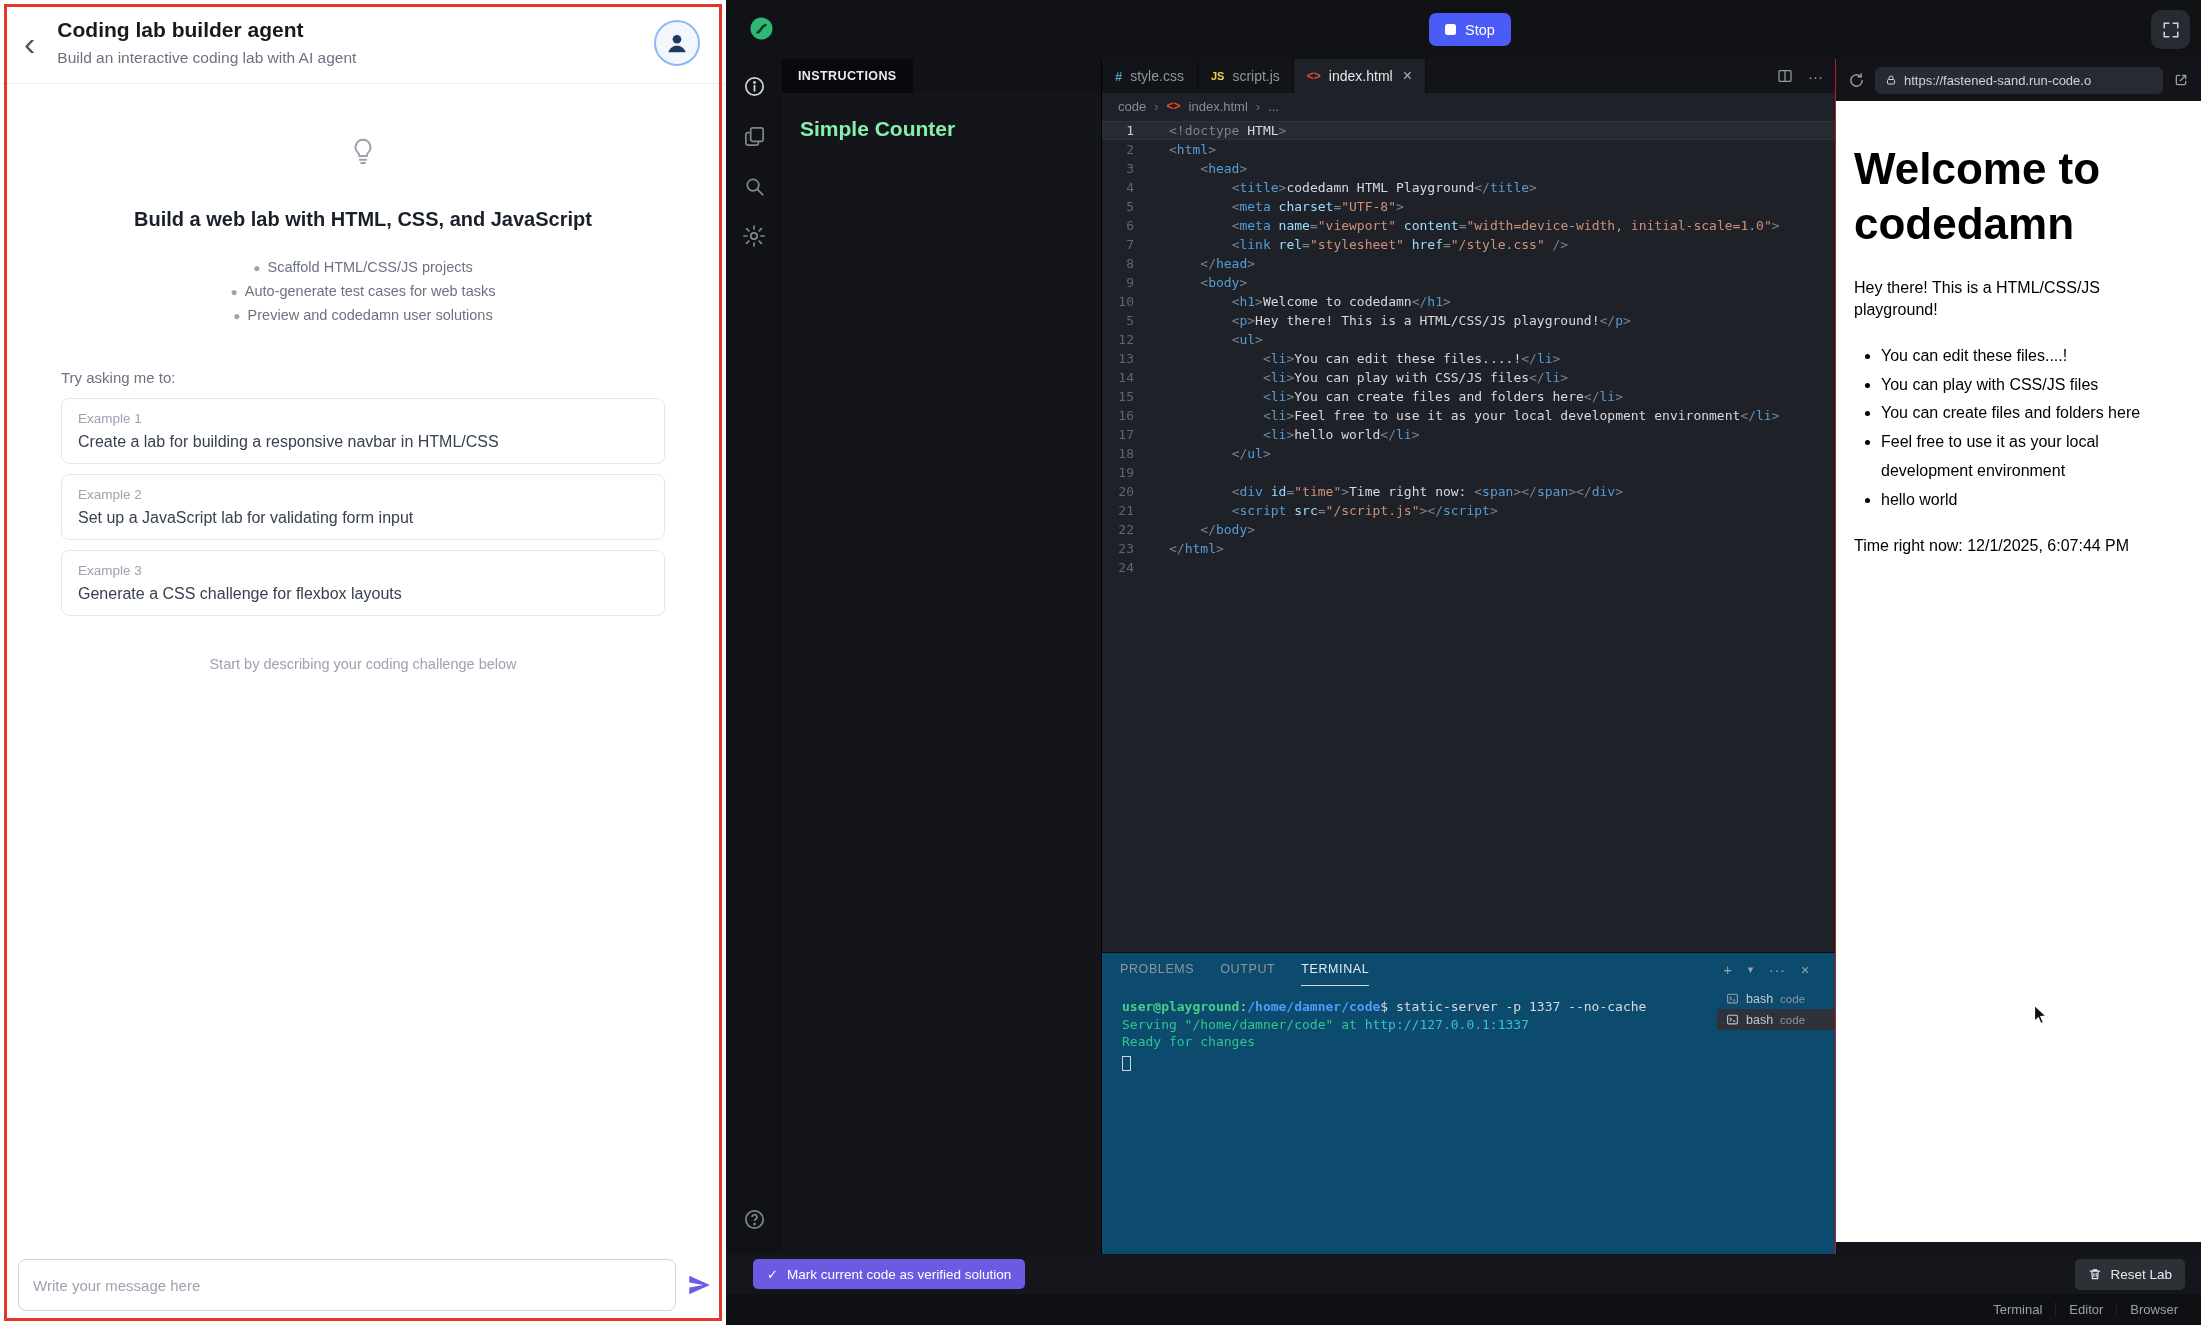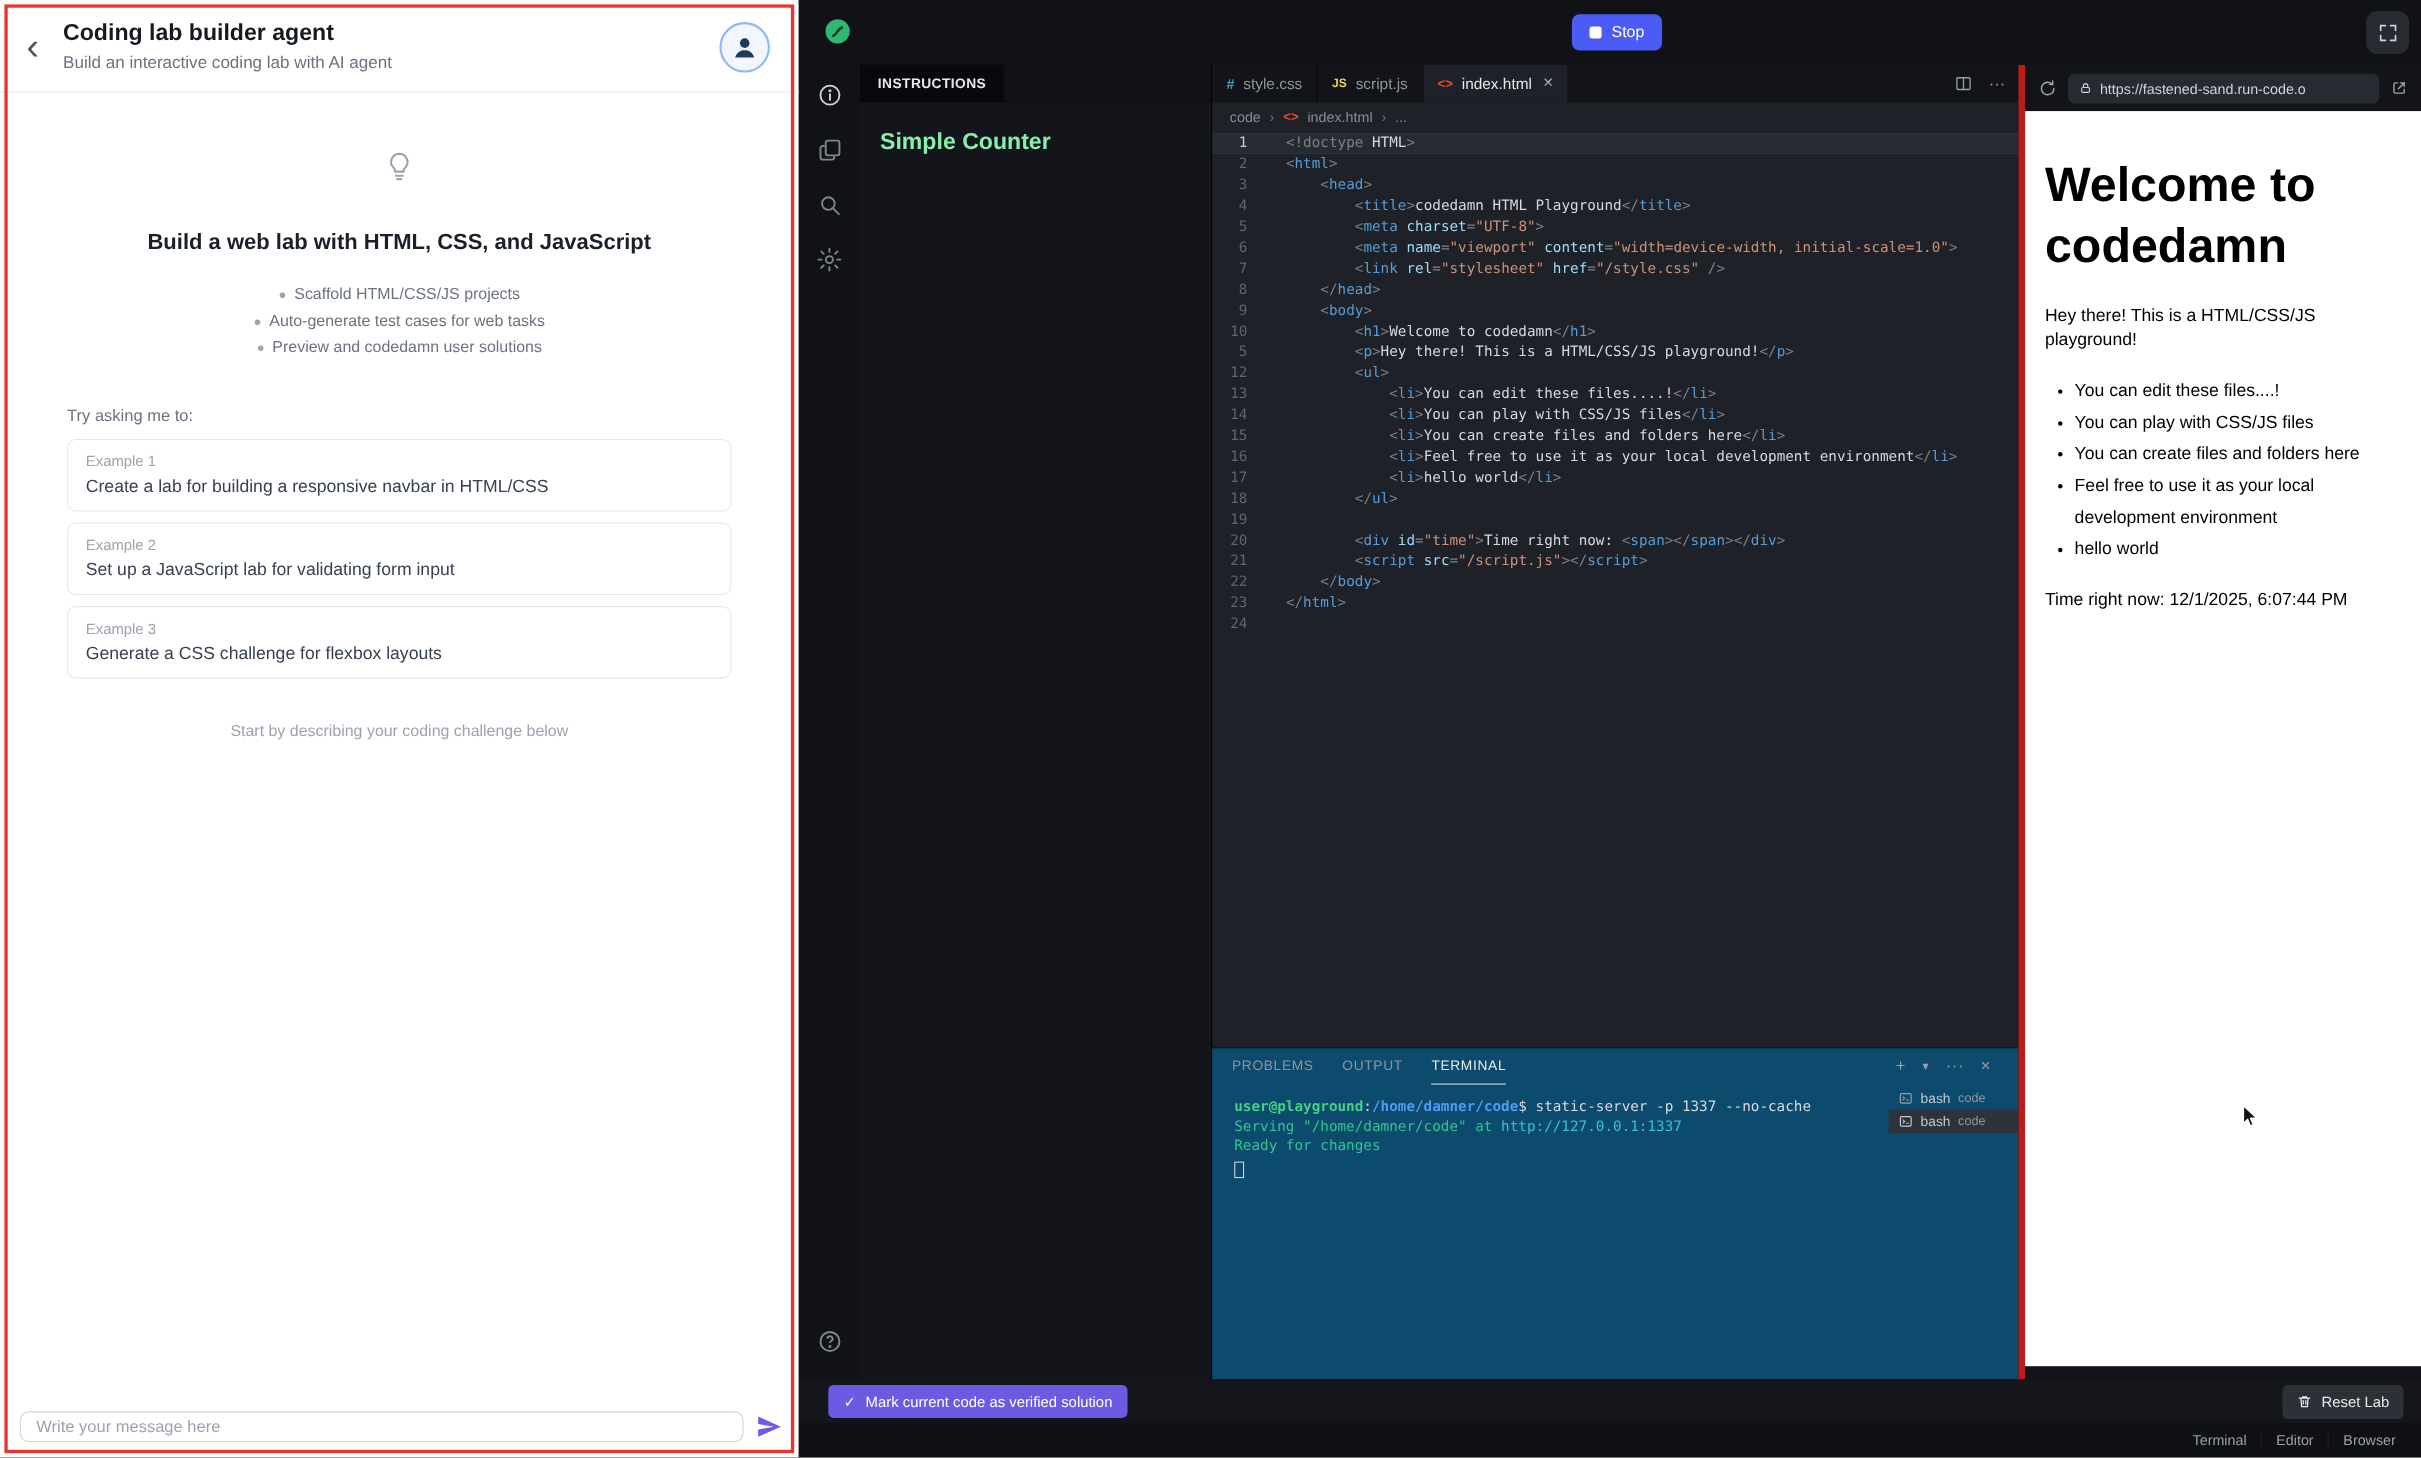--- a/index.html
+++ b/index.html
@@ -22,21 +22,21 @@
   .chat-desc { font-size:15.5px; color:#4b5563; line-height:1.55; margin:16px auto 0; max-width:616px; }
   .caps { margin-top:28px; font-size:14.5px; color:#6b7280; }
   .cap { margin-top:8px; }
   .cap .dot { color:#9ca3af; margin-right:7px; font-size:12px; }
   .try-label { text-align:left; font-size:15px; color:#6b7280; margin:46px 0 12px; }
   .card { text-align:left; border:1px solid #e5e7eb; border-radius:8px; padding:12px 16px; margin-bottom:10px; background:#fff; cursor:pointer; }
   .card-label { font-size:13.5px; color:#9ca3af; }
   .card-text { font-size:16px; color:#374151; margin-top:7px; }
   .start-hint { font-size:14.5px; color:#9ca3af; margin-top:40px; }
   .chat-input-row { position:absolute; left:18px; right:14px; bottom:14px; display:flex; align-items:center; gap:10px; z-index:7; }
-  .chat-input { flex:1; height:28px; border:1px solid #d1d5db; border-radius:8px; padding:0 14px; font-size:15px; color:#111827; outline:none; font-family:"Liberation Sans",sans-serif; }
+  .chat-input { flex:1; height:52px; border:1px solid #d1d5db; border-radius:8px; padding:0 14px; font-size:15px; color:#111827; outline:none; font-family:"Liberation Sans",sans-serif; }
   .chat-input::placeholder { color:#9ca3af; }
   .send-btn { background:none; border:none; cursor:pointer; display:flex; align-items:center; }
 
   
   .workspace { position:absolute; left:726px; top:0; right:0; bottom:0; background:#101216; }
 
   
   .topbar { position:absolute; left:0; right:0; top:0; height:59px; }
   .logo { position:absolute; left:24px; top:17px; }
   .stop-btn { position:absolute; left:703px; top:13px; height:33px; padding:0 16px; background:#4b5bf5; border-radius:7px; color:#fff; font-size:14.5px; display:flex; align-items:center; gap:9px; border:none; cursor:pointer; font-family:"Liberation Sans",sans-serif; }
@@ -93,21 +93,21 @@
   .ts-w { color:#d6dade; }
   .ts-c { color:#2fc78f; }
   .ts-u { color:#35c3c9; }
   .cursor-block { display:inline-block; width:9px; height:15px; border:1px solid #cfd3d8; margin-top:3px; }
   .sessions { position:absolute; right:0; top:33px; width:118px; bottom:0; padding-top:2px; }
   .session { display:flex; align-items:center; gap:7px; height:21px; padding:0 9px; font-size:12.5px; color:#c3c8ce; cursor:pointer; }
   .session .sub { color:#8f959d; font-size:11.5px; }
   .session.selected { background:#2e333b; }
 
   
-  .browser { position:absolute; left:1109px; top:59px; width:366px; bottom:71px; background:#121419; border-left:6px solid #b91c1c; }
+  .browser { position:absolute; left:1109px; top:59px; width:366px; bottom:71px; background:#121419; border-left:1px solid #b91c1c; }
   .urlbar { height:42px; display:flex; align-items:center; padding:0 12px; gap:10px; }
   .url-pill { flex:1; height:27px; background:#272b31; border-radius:6px; display:flex; align-items:center; gap:7px; padding:0 10px; color:#cfd3d8; font-size:13px; white-space:nowrap; overflow:hidden; }
   .browser-content { position:absolute; left:0; right:0; top:42px; bottom:12px; background:#fff; color:#000; padding:40px 16px 0 18px; overflow:hidden; }
   .browser-h1 { font-size:44px; line-height:1.25; font-weight:bold; color:#000; }
   .browser-p { font-size:16px; margin-top:26px; line-height:1.4; }
   .browser-ul { margin:20px 0 0 27px; font-size:16px; line-height:1.8; }
   .browser-time { font-size:16px; margin-top:22px; }
   .mouse-cursor { position:absolute; left:193px; top:943px; z-index:3; }
 
   

